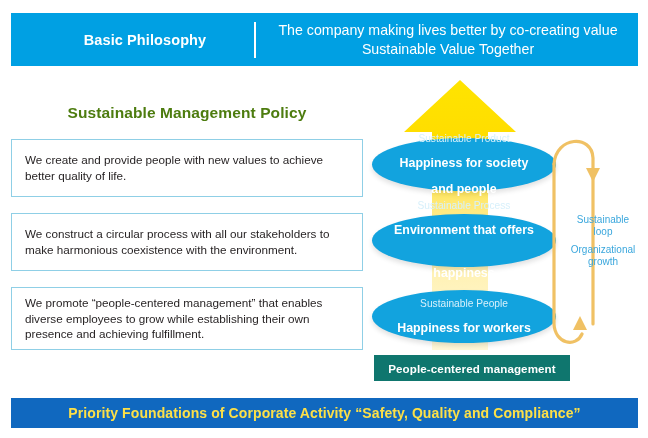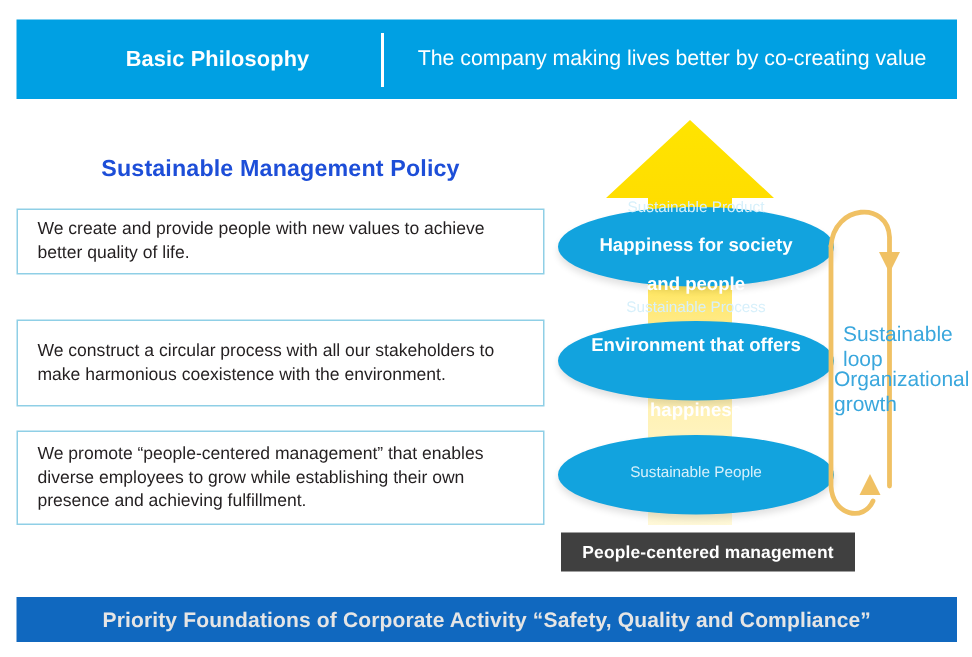--- a/index.html
+++ b/index.html
@@ -27,35 +27,35 @@
   }
   .tagline{
     flex:1;text-align:center;color:#ffffff;
     font-size:14.2px;line-height:1.28;font-weight:400;
     padding:0 10px 0 12px;
   }
 
   
   .policy-heading{
     position:absolute;left:11px;top:104px;width:352px;
-    text-align:center;color:#1d4ed8;
+    text-align:center;color:#4d7c0f;
     font-size:15.5px;font-weight:700;letter-spacing:.1px;
   }
   .policy-box{
     position:absolute;left:11px;width:352px;
     border:1.4px solid #8fcfe6;
     background:#ffffff;
     box-sizing:border-box;
     display:flex;align-items:center;
   }
   .policy-box p{
     margin:0;padding:0 8px 0 13px;
     color:#231f20;font-size:11.7px;line-height:1.34;
   }
-  #box1{top:139px;height:44px;}
+  #box1{top:139px;height:58px;}
   #box2{top:213px;height:58px;}
   #box3{top:287px;height:63px;}
 
   
   .diagram{position:absolute;left:366px;top:78px;width:276px;height:310px;}
 
   
   .up-arrow{position:absolute;left:36px;top:0px;width:116px;height:272px;}
 
   
@@ -71,52 +71,53 @@
   .ell-sub{color:#d7f0fb;font-size:10.2px;line-height:1.18;font-weight:400;}
   .ell-main{color:#ffffff;font-size:12.4px;line-height:1.18;font-weight:700;margin-top:1px;}
   #ell1{left:6px;top:60px;width:184px;height:53px;}
   #ell2{left:6px;top:136px;width:184px;height:53px;}
   #ell3{left:6px;top:212px;width:184px;height:53px;}
 
   
   .loop{position:absolute;left:180px;top:50px;width:60px;height:228px;}
 
   .loop-label{
-    position:absolute;
-    color:#3aa7dd;font-size:14px;line-height:1.18;
+    position:absolute;text-align:center;
+    color:#3aa7dd;font-size:10px;line-height:1.18;
   }
   #loop-label-1{left:196px;top:136px;width:82px;}
   #loop-label-2{left:190px;top:166px;width:94px;}
 
   
   .pcm{
     position:absolute;left:8px;top:277px;width:196px;height:26px;
-    background:#404040;
+    background:#0f766e;
     display:flex;align-items:center;justify-content:center;
     color:#ffffff;font-size:11.6px;font-weight:700;letter-spacing:.1px;
   }
 
   
   .bottom-banner{
     position:absolute;left:11px;top:398px;width:627px;height:30px;
     background:#1068bf;
     display:flex;align-items:center;justify-content:center;
-    color:#e5e5e5;font-size:14px;font-weight:600;letter-spacing:.1px;
+    color:#fde047;font-size:14px;font-weight:600;letter-spacing:.1px;
   }
 </style>
 </head>
 <body>
 
 <div id="root">
 
   <div class="top-banner">
     <div class="bp-label">Basic Philosophy</div>
     <div class="bp-divider"></div>
     <div class="tagline">
       <div>The company making lives better by co-creating value</div>
+      <div>Sustainable Value Together</div>
     </div>
   </div>
 
   <div class="policy-heading">Sustainable Management Policy</div>
 
   <div class="policy-box" id="box1">
     <p>We create and provide people with new values to achieve better quality of life.</p>
   </div>
   <div class="policy-box" id="box3">
     <p>We promote “people-centered management” that enables diverse employees to grow while establishing their own presence and achieving fulfillment.</p>
@@ -146,20 +147,21 @@
     </div>
 
     <div class="ellipse" id="ell2">
       <div class="ell-sub">Sustainable Process</div>
       <div class="ell-main">Environment that offers</div>
       <div class="ell-main" style="margin-top:18px">happiness</div>
     </div>
 
     <div class="ellipse" id="ell3">
       <div class="ell-sub">Sustainable People</div>
+      <div class="ell-main">Happiness for workers</div>
     </div>
 
     <svg class="loop" viewBox="0 0 60 228" preserveAspectRatio="none">
       <g fill="none" stroke="#f0c164" stroke-width="3.2" stroke-linecap="round">
 
         <path d="M8,36 C10,8 46,6 47,30 L47,196"></path>
 
         <path d="M8,36 L8,196 C9,216 30,220 36,206"></path>
       </g>
 

